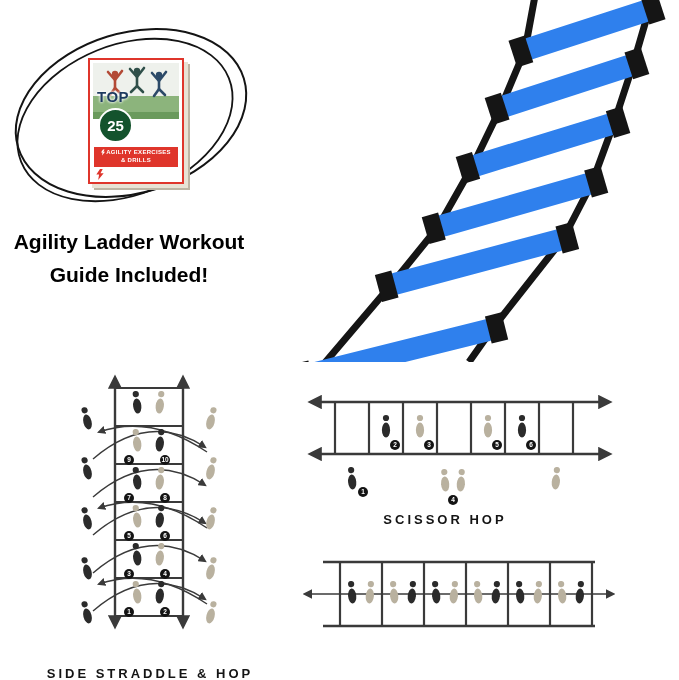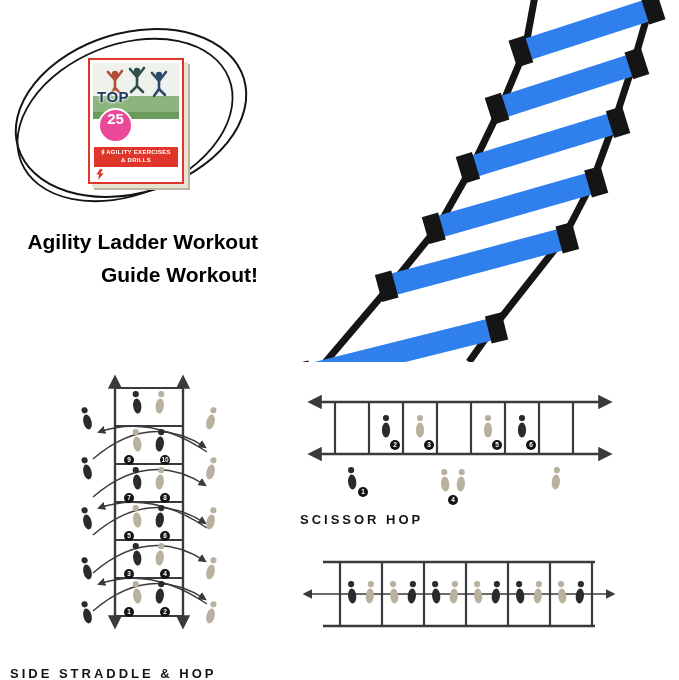--- a/index.html
+++ b/index.html
@@ -15,39 +15,39 @@
     box-shadow:4px 4px 0 #e8e2d4, 6px 6px 0 #bdb5a4;
   }
   .cover-photo { position:absolute; left:3px; top:3px; width:86px; height:56px; overflow:hidden; }
   .top-word {
     position:absolute; left:7px; top:28px; font-size:15px; font-weight:800;
     color:#1d3a5f; letter-spacing:0.5px;
     text-shadow:0 0 3px #fff, 0 0 3px #fff;
   }
   .num-circle {
     position:absolute; left:8px; top:48px; width:35px; height:35px; border-radius:50%;
-    background:#ec4899; border:2px solid #fff; color:#fff;
-    display:flex; justify-content:center;
+    background:#14532d; border:2px solid #fff; color:#fff;
+    display:flex; align-items:center; justify-content:center;
     font-size:15px; font-weight:800;
   }
   .banner {
     position:absolute; left:4px; right:4px; bottom:15px; background:#df352b;
     color:#fff; text-align:center; padding:2px 1px; line-height:1.3;
     font-size:6px; font-weight:700; letter-spacing:0.3px;
   }
   .banner .bolt { display:inline-block; vertical-align:middle; margin-right:1px; }
   .brand-mark { position:absolute; left:6px; bottom:2px; width:8px; height:11px; }
   .caption {
-    position:absolute; left:0; top:226px; width:258px; text-align:right;
+    position:absolute; left:0; top:226px; width:258px; text-align:center;
     font-size:21px; font-weight:700; color:#000; line-height:1.55;
   }
 
   
   .drill-label {
-    position:absolute; text-align:left; font-size:13px; font-weight:700;
+    position:absolute; text-align:center; font-size:13px; font-weight:700;
     letter-spacing:3px; color:#141414; white-space:nowrap;
   }
   .badge-num { font:700 6.5px "Liberation Sans", sans-serif; fill:#fff; text-anchor:middle; }
   .diag line, .diag path.arrow { stroke:#3a3a3a; }
 </style>
 </head>
 <body>
 
 <div class="canvas">
 
@@ -94,21 +94,21 @@
       </svg><span>AGILITY EXERCISES</span><br>
       <span>&amp; DRILLS</span>
     </div>
     <svg class="brand-mark" viewBox="0 0 8 12">
       <path d="M4 0 L0 6 H3 L2 12 L8 4.5 H4.5 L7 0 Z" fill="#df352b"></path>
     </svg>
   </div>
 
   <div class="caption">
     <div>Agility Ladder Workout</div>
-    <div>Guide Workout!</div>
+    <div>Guide Included!</div>
   </div>
 
   <svg class="abs" style="left:225px; top:0;" width="454" height="362" viewBox="0 0 454 362">
     <g stroke="#151515" stroke-width="7" fill="none" stroke-linejoin="round">
       <path d="M 312 -15 L 300 50 L 276 107 L 247 167 L 213 227 L 166 285 L 92 372"></path>
       <path d="M 432 -18 L 424 10 L 408 65 L 389 123 L 367 183 L 338 239 L 268 328 L 244 362"></path>
     </g>
     <g transform="translate(362,30) rotate(-18)">
       <rect x="-70" y="-11" width="140" height="22" rx="10" fill="#2f80ed"></rect>
       <rect x="-78" y="-14" width="17" height="28" fill="#151515"></rect>

